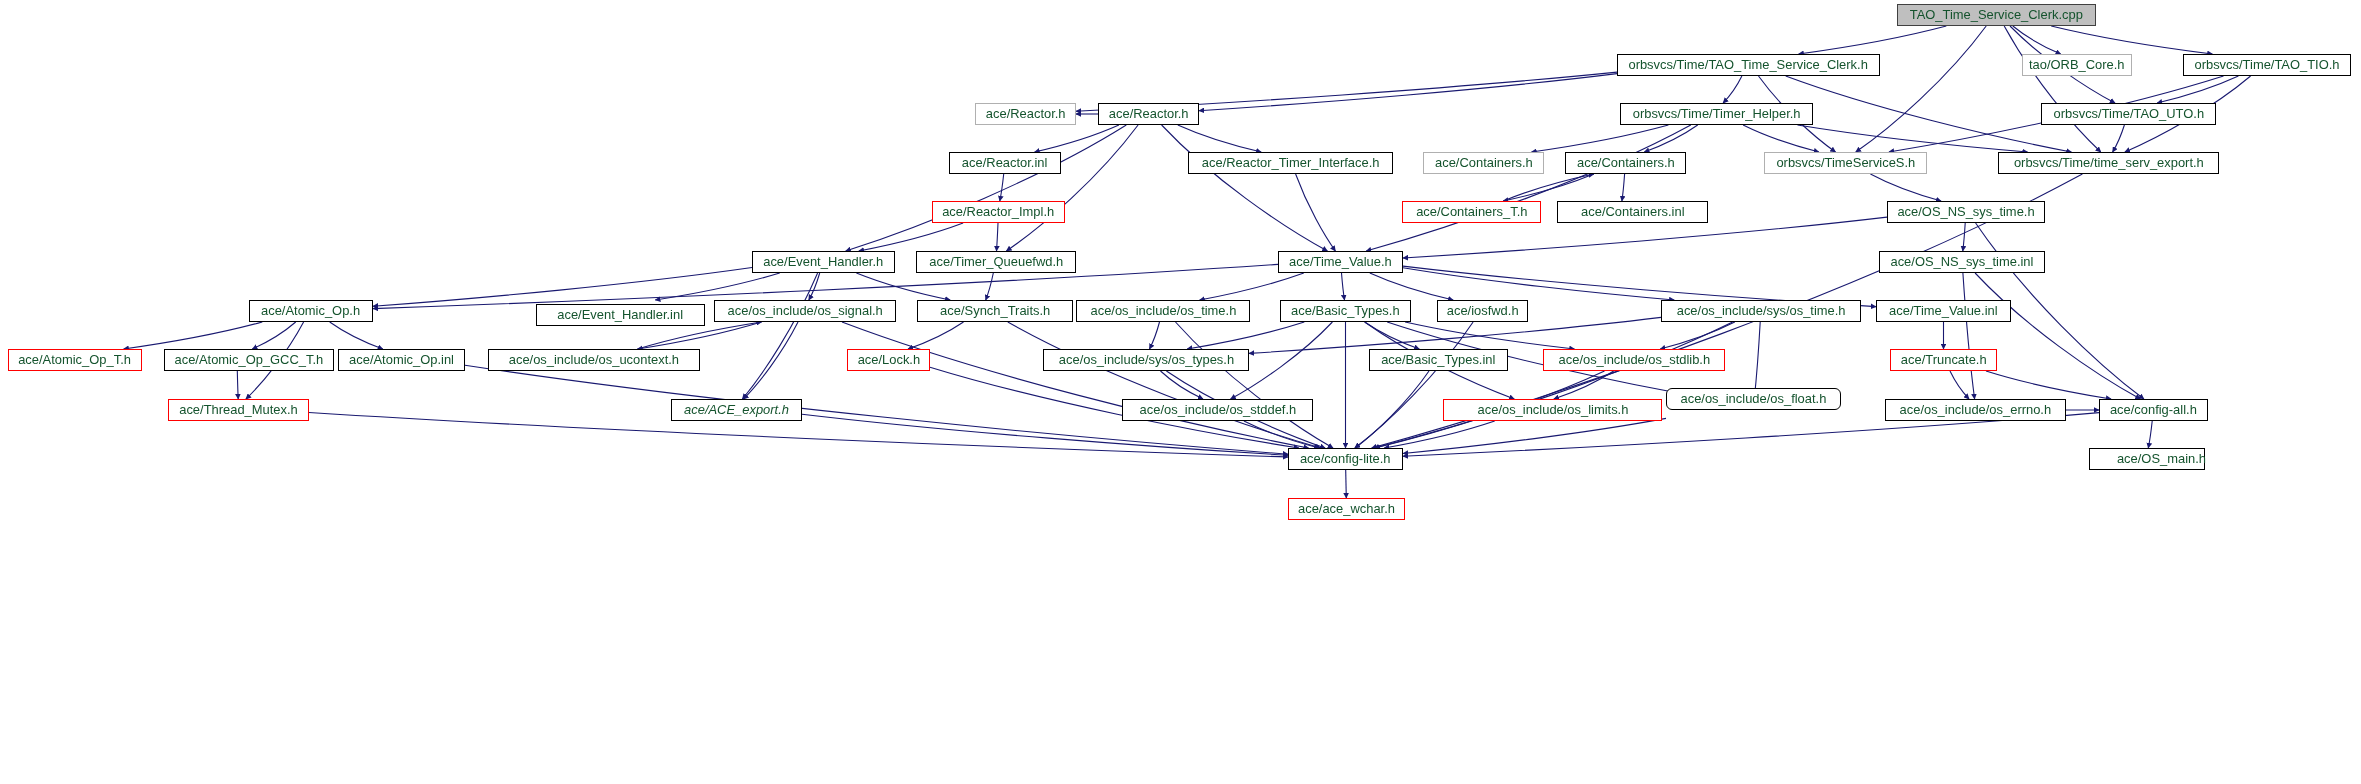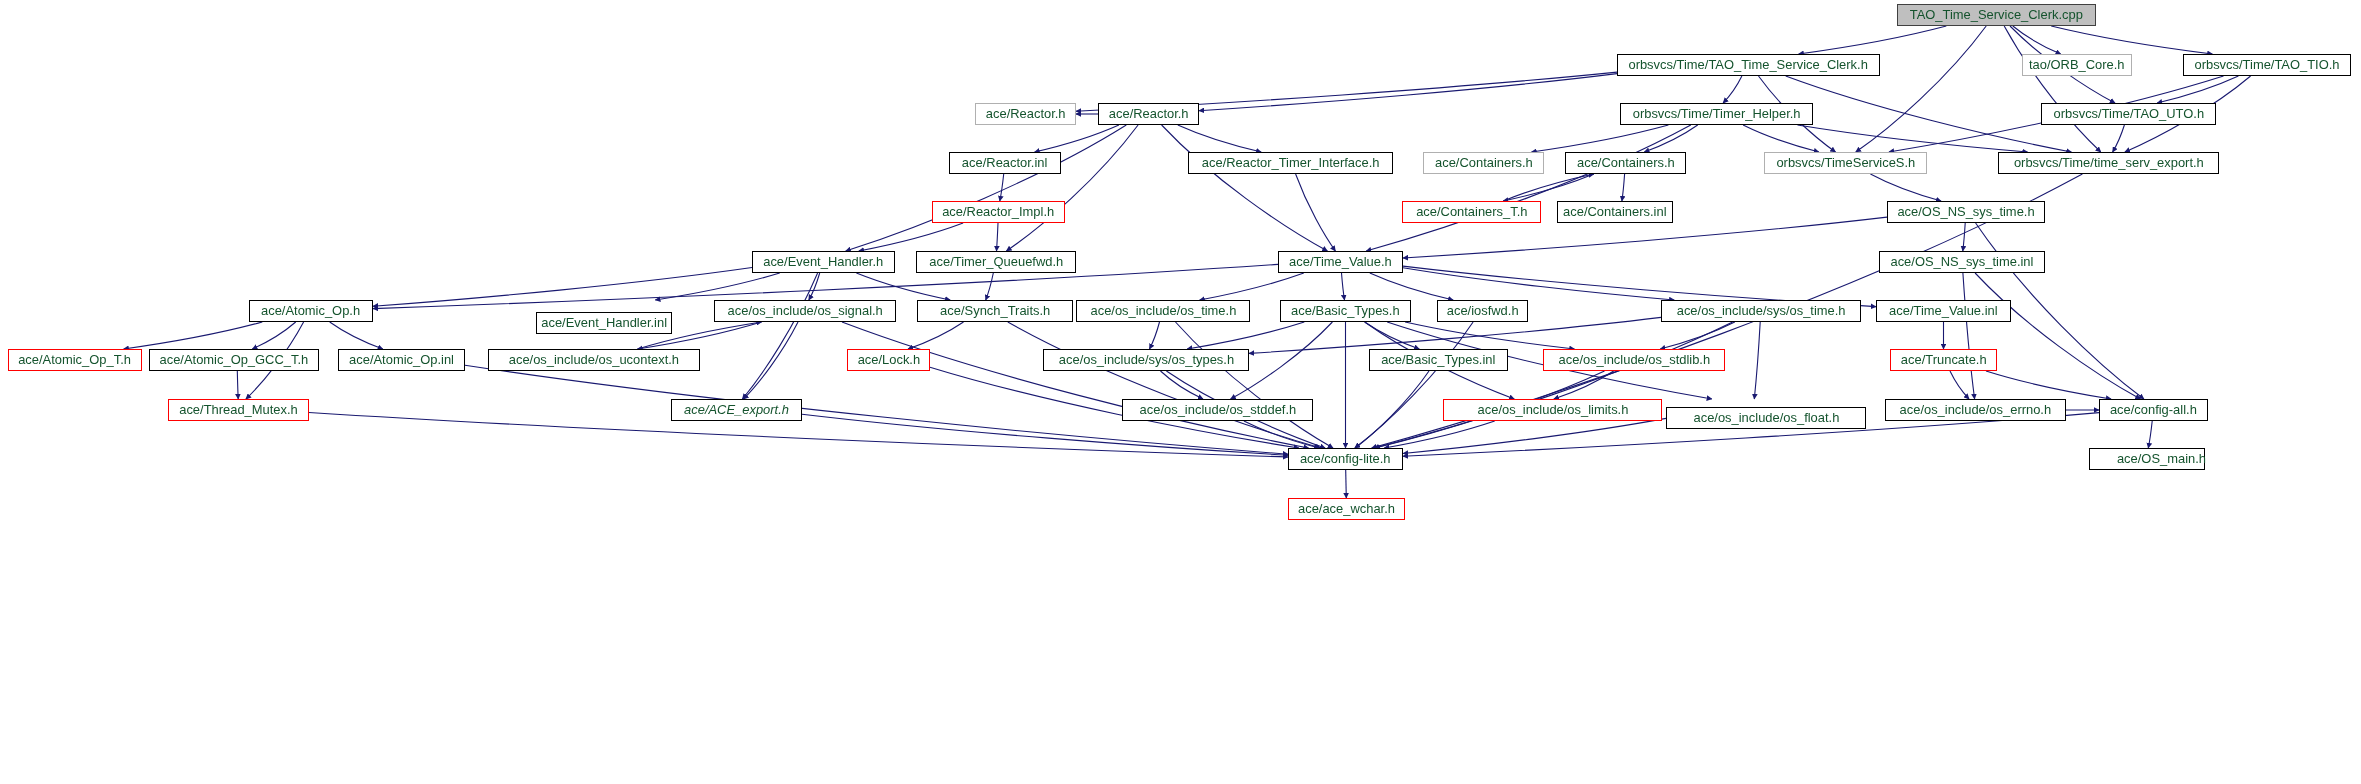--- a/index.html
+++ b/index.html
@@ -205,42 +205,42 @@
       </div>
       <div class="node" style="left: 1998px; top: 152px; width: 221px;">
         <span class="node-label">orbsvcs/Time/time_serv_export.h</span>
       </div>
       <div class="node red" style="left: 932px; top: 201px; width: 133px;">
         <span class="node-label">ace/Reactor_Impl.h</span>
       </div>
       <div class="node red" style="left: 1402px; top: 201px; width: 139px;">
         <span class="node-label">ace/Containers_T.h</span>
       </div>
-      <div class="node" style="left: 1557px; top: 201px; width: 116px;">
+      <div class="node" style="left: 1557px; top: 201px; width: 151px;">
         <span class="node-label">ace/Containers.inl</span>
       </div>
       <div class="node" style="left: 1887px; top: 201px; width: 158px;">
         <span class="node-label">ace/OS_NS_sys_time.h</span>
       </div>
       <div class="node" style="left: 1879px; top: 251px; width: 166px;">
         <span class="node-label">ace/OS_NS_sys_time.inl</span>
       </div>
       <div class="node" style="left: 752px; top: 251px; width: 143px;">
         <span class="node-label">ace/Event_Handler.h</span>
       </div>
       <div class="node" style="left: 916px; top: 251px; width: 160px;">
         <span class="node-label">ace/Timer_Queuefwd.h</span>
       </div>
       <div class="node" style="left: 1278px; top: 251px; width: 125px;">
         <span class="node-label">ace/Time_Value.h</span>
       </div>
       <div class="node" style="left: 249px; top: 300px; width: 124px;">
         <span class="node-label">ace/Atomic_Op.h</span>
       </div>
-      <div class="node" style="left: 536px; top: 312px; width: 136px;">
+      <div class="node" style="left: 536px; top: 304px; width: 169px;">
         <span class="node-label">ace/Event_Handler.inl</span>
       </div>
       <div class="node" style="left: 714px; top: 300px; width: 182px;">
         <span class="node-label">ace/os_include/os_signal.h</span>
       </div>
       <div class="node" style="left: 917px; top: 300px; width: 156px;">
         <span class="node-label">ace/Synch_Traits.h</span>
       </div>
       <div class="node" style="left: 1076px; top: 300px; width: 174px;">
         <span class="node-label">ace/os_include/os_time.h</span>
@@ -253,21 +253,21 @@
       </div>
       <div class="node" style="left: 1661px; top: 300px; width: 200px;">
         <span class="node-label">ace/os_include/sys/os_time.h</span>
       </div>
       <div class="node" style="left: 1876px; top: 300px; width: 135px;">
         <span class="node-label">ace/Time_Value.inl</span>
       </div>
       <div class="node red" style="left: 8px; top: 349px; width: 134px;">
         <span class="node-label">ace/Atomic_Op_T.h</span>
       </div>
-      <div class="node" style="left: 149px; top: 349px; width: 170px;">
+      <div class="node" style="left: 164px; top: 349px; width: 170px;">
         <span class="node-label">ace/Atomic_Op_GCC_T.h</span>
       </div>
       <div class="node" style="left: 338px; top: 349px; width: 127px;">
         <span class="node-label">ace/Atomic_Op.inl</span>
       </div>
       <div class="node" style="left: 488px; top: 349px; width: 212px;">
         <span class="node-label">ace/os_include/os_ucontext.h</span>
       </div>
       <div class="node red" style="left: 847px; top: 349px; width: 83px;">
         <span class="node-label">ace/Lock.h</span>
@@ -289,21 +289,21 @@
       </div>
       <div class="node" style="left: 671px; top: 399px; width: 131px; font-style: italic;">
         <span class="node-label">ace/ACE_export.h</span>
       </div>
       <div class="node" style="left: 1122px; top: 399px; width: 191px;">
         <span class="node-label">ace/os_include/os_stddef.h</span>
       </div>
       <div class="node red" style="left: 1443px; top: 399px; width: 219px;">
         <span class="node-label">ace/os_include/os_limits.h</span>
       </div>
-      <div class="node" style="left: 1666px; top: 407px; width: 200px;">
+      <div class="node" style="left: 1666px; top: 388px; width: 175px; border-radius: 6px;">
         <span class="node-label">ace/os_include/os_float.h</span>
       </div>
       <div class="node" style="left: 1885px; top: 399px; width: 181px;">
         <span class="node-label">ace/os_include/os_errno.h</span>
       </div>
       <div class="node" style="left: 2099px; top: 399px; width: 109px;">
         <span class="node-label">ace/config-all.h</span>
       </div>
       <div class="node" style="left: 1288px; top: 448px; width: 115px;">
         <span class="node-label">ace/config-lite.h</span>

